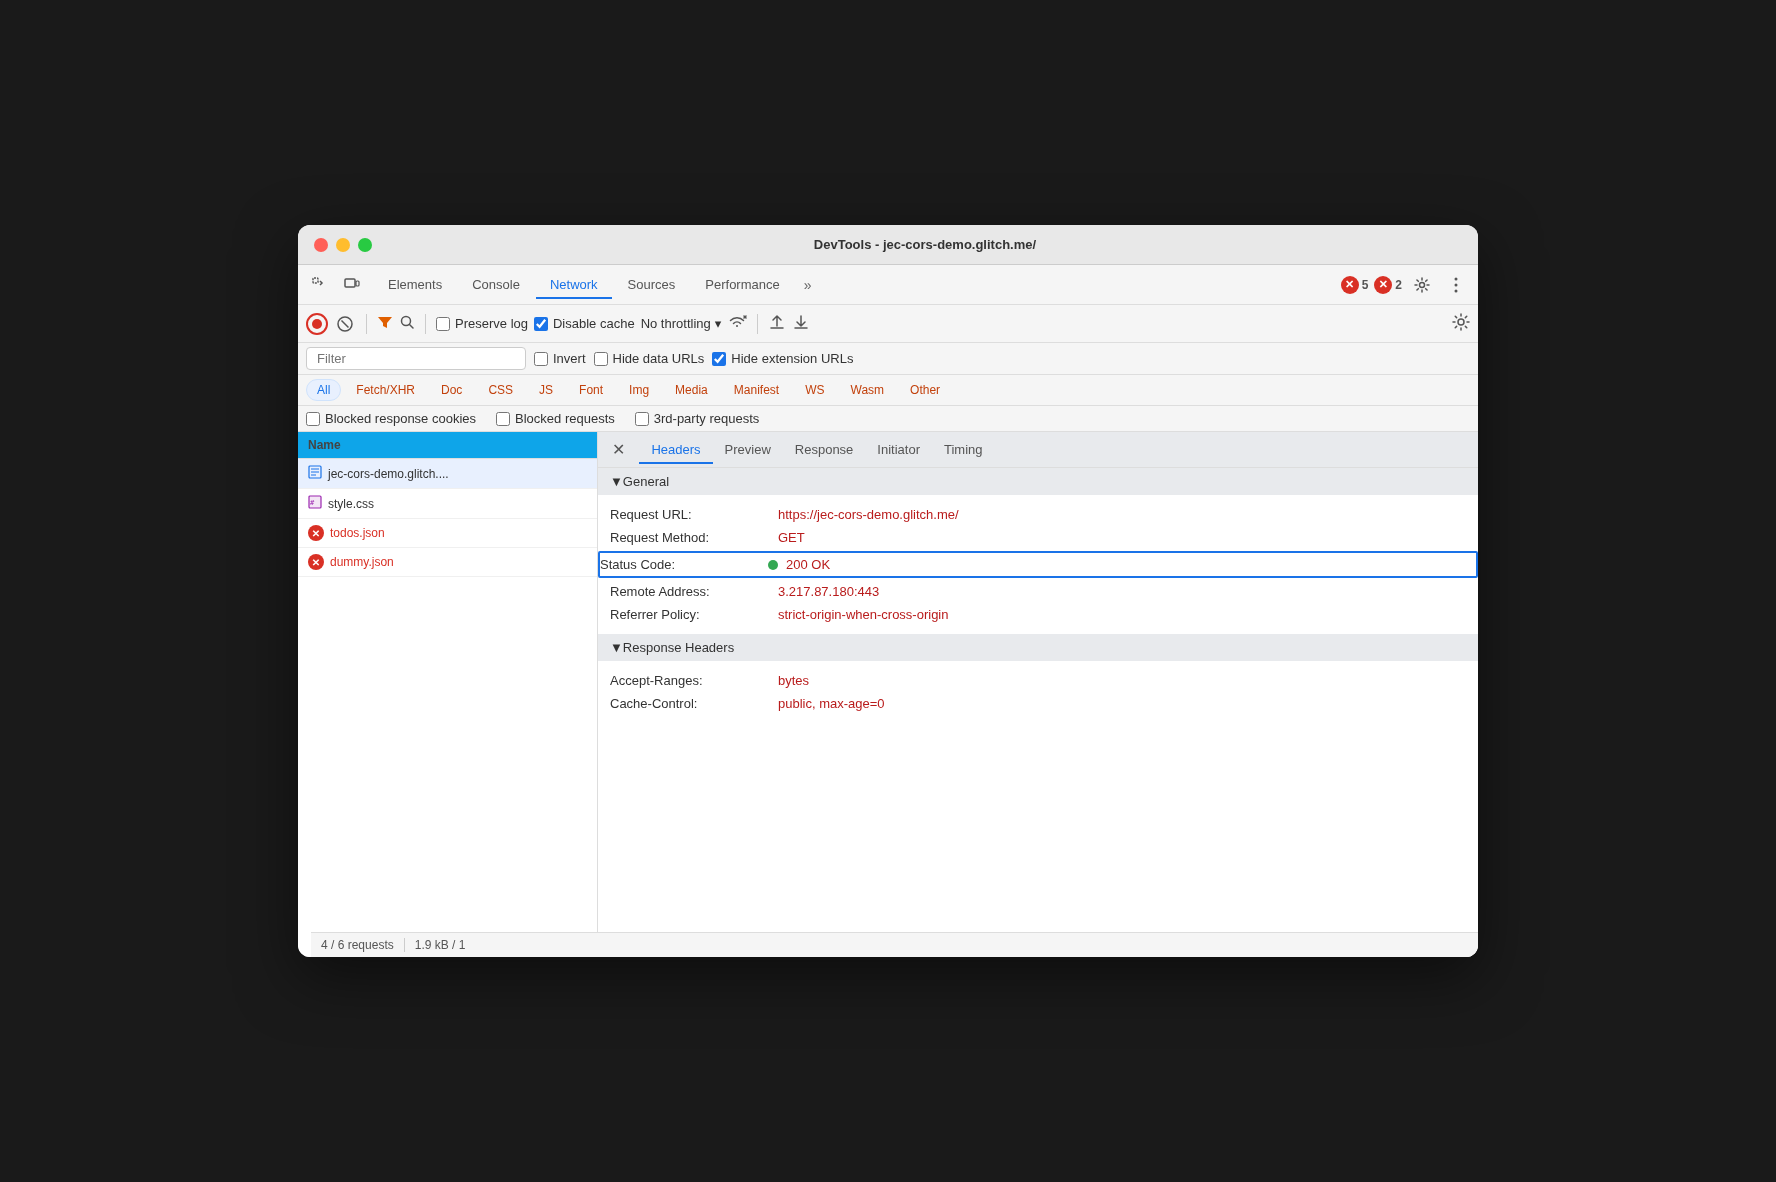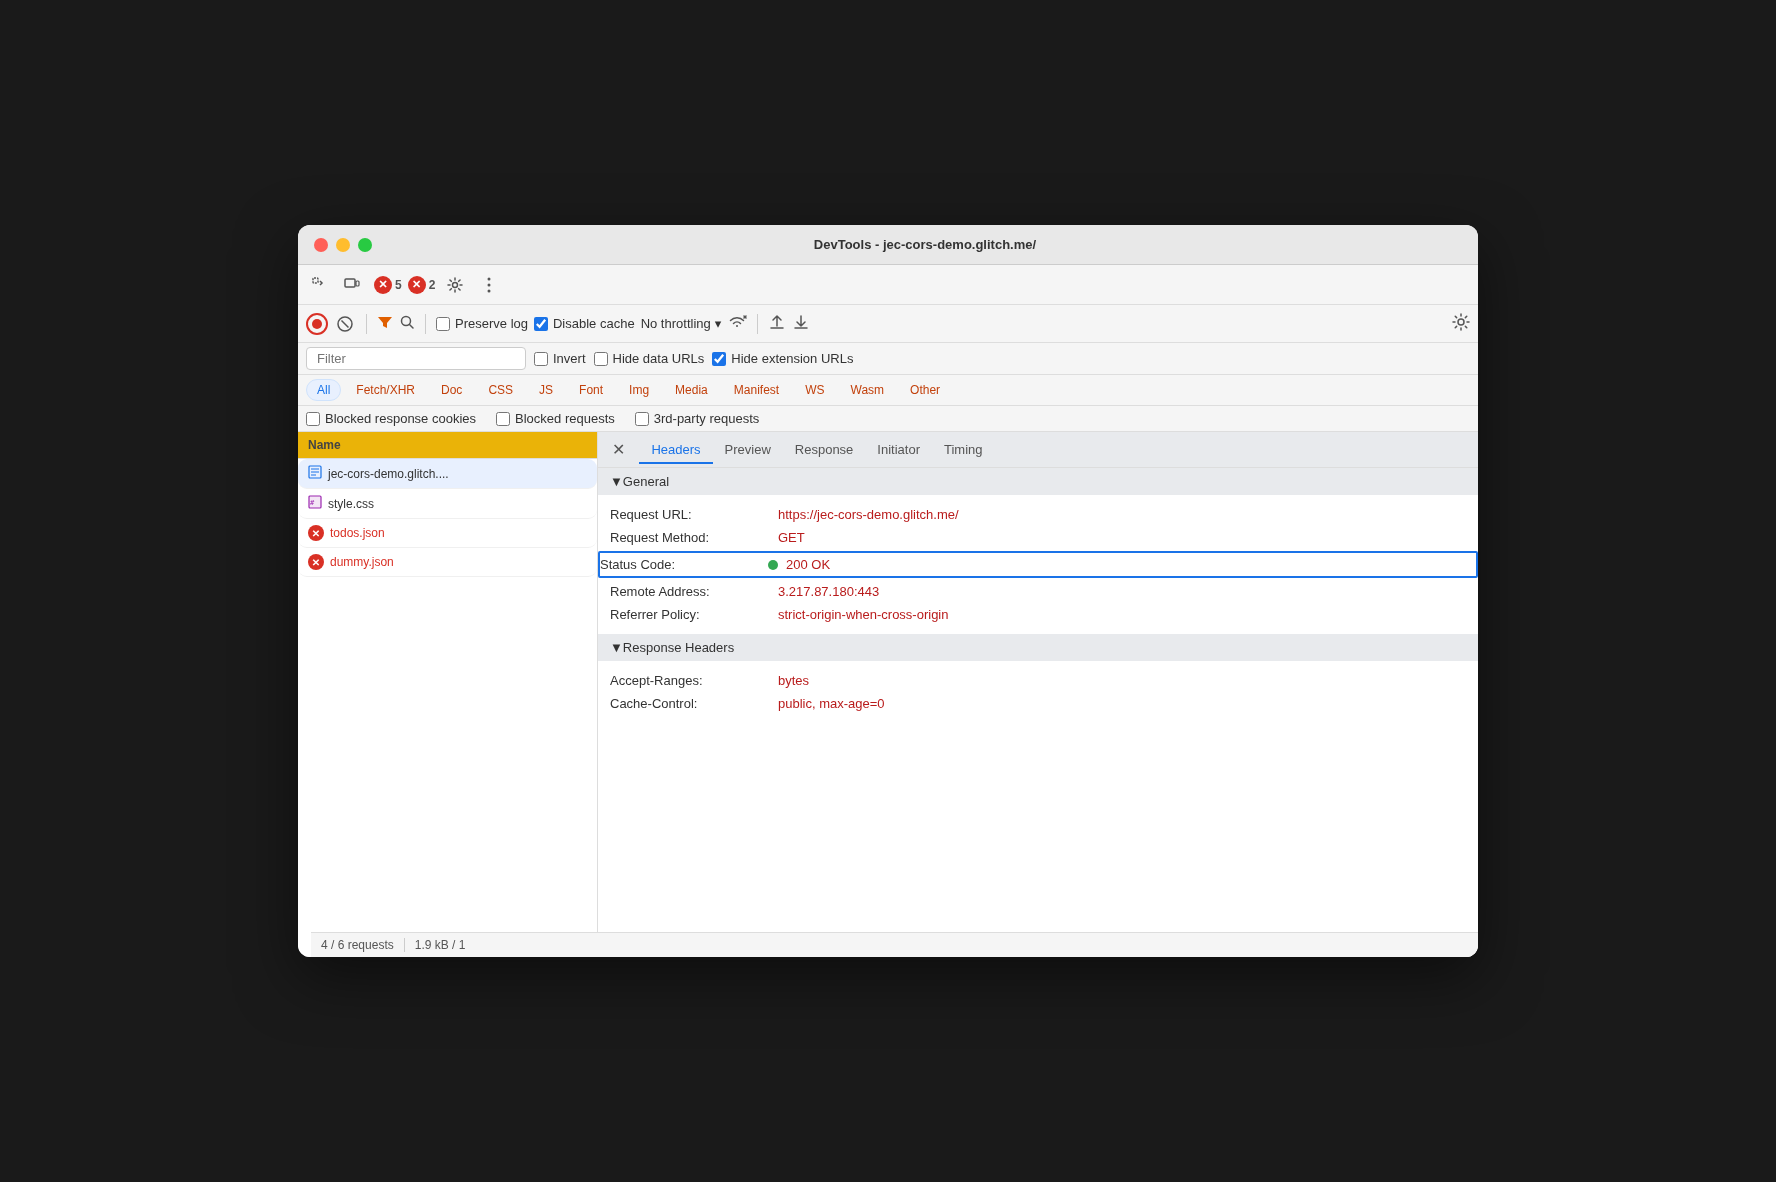--- a/index.html
+++ b/index.html
@@ -287,36 +287,35 @@
       height: 500px;
     }
     
     .file-list {
       width: 300px;
       border-right: 1px solid #ddd;
       overflow-y: auto;
       background: #fff;
     }
     .file-list-header {
-      background: #eab308;
+      background: #0ea5e9;
       padding: 6px 10px;
       font-size: 12px;
       font-weight: 600;
       color: #444;
       border-bottom: 1px solid #ddd;
     }
     .file-item {
       display: flex;
       align-items: center;
       padding: 6px 10px;
       font-size: 12px;
       cursor: pointer;
       gap: 6px;
       border-bottom: 1px solid #f0f0f0;
-      border-radius: 9px;
     }
     .file-item.selected { background: #e8f0fe; }
     .file-icon-doc {
       color: #1a73e8;
       font-size: 14px;
     }
     .file-icon-css {
       color: #9c27b0;
       font-size: 14px;
     }
@@ -463,20 +462,28 @@
           </svg>
         </button>
         <button class="icon-btn">
           <svg width="16" height="16" viewBox="0 0 16 16" fill="none">
             <rect x="1" y="2" width="10" height="8" rx="1" stroke="#555" stroke-width="1.5"></rect>
             <rect x="12" y="4" width="3" height="5" rx="1" stroke="#555" stroke-width="1.2"></rect>
           </svg>
         </button>
       </div>
 
+      <div class="tabs">
+        <div class="tab">Elements</div>
+        <div class="tab">Console</div>
+        <div class="tab active">Network</div>
+        <div class="tab">Sources</div>
+        <div class="tab">Performance</div>
+        <div class="tab-more">»</div>
+      </div>
 
       <div class="tab-bar-right">
         <div class="error-badge">
           <div class="badge-red">✕</div>
           <span class="badge-count">5</span>
         </div>
         <div class="error-badge">
           <div class="badge-red">✕</div>
           <span class="badge-count">2</span>
         </div>

